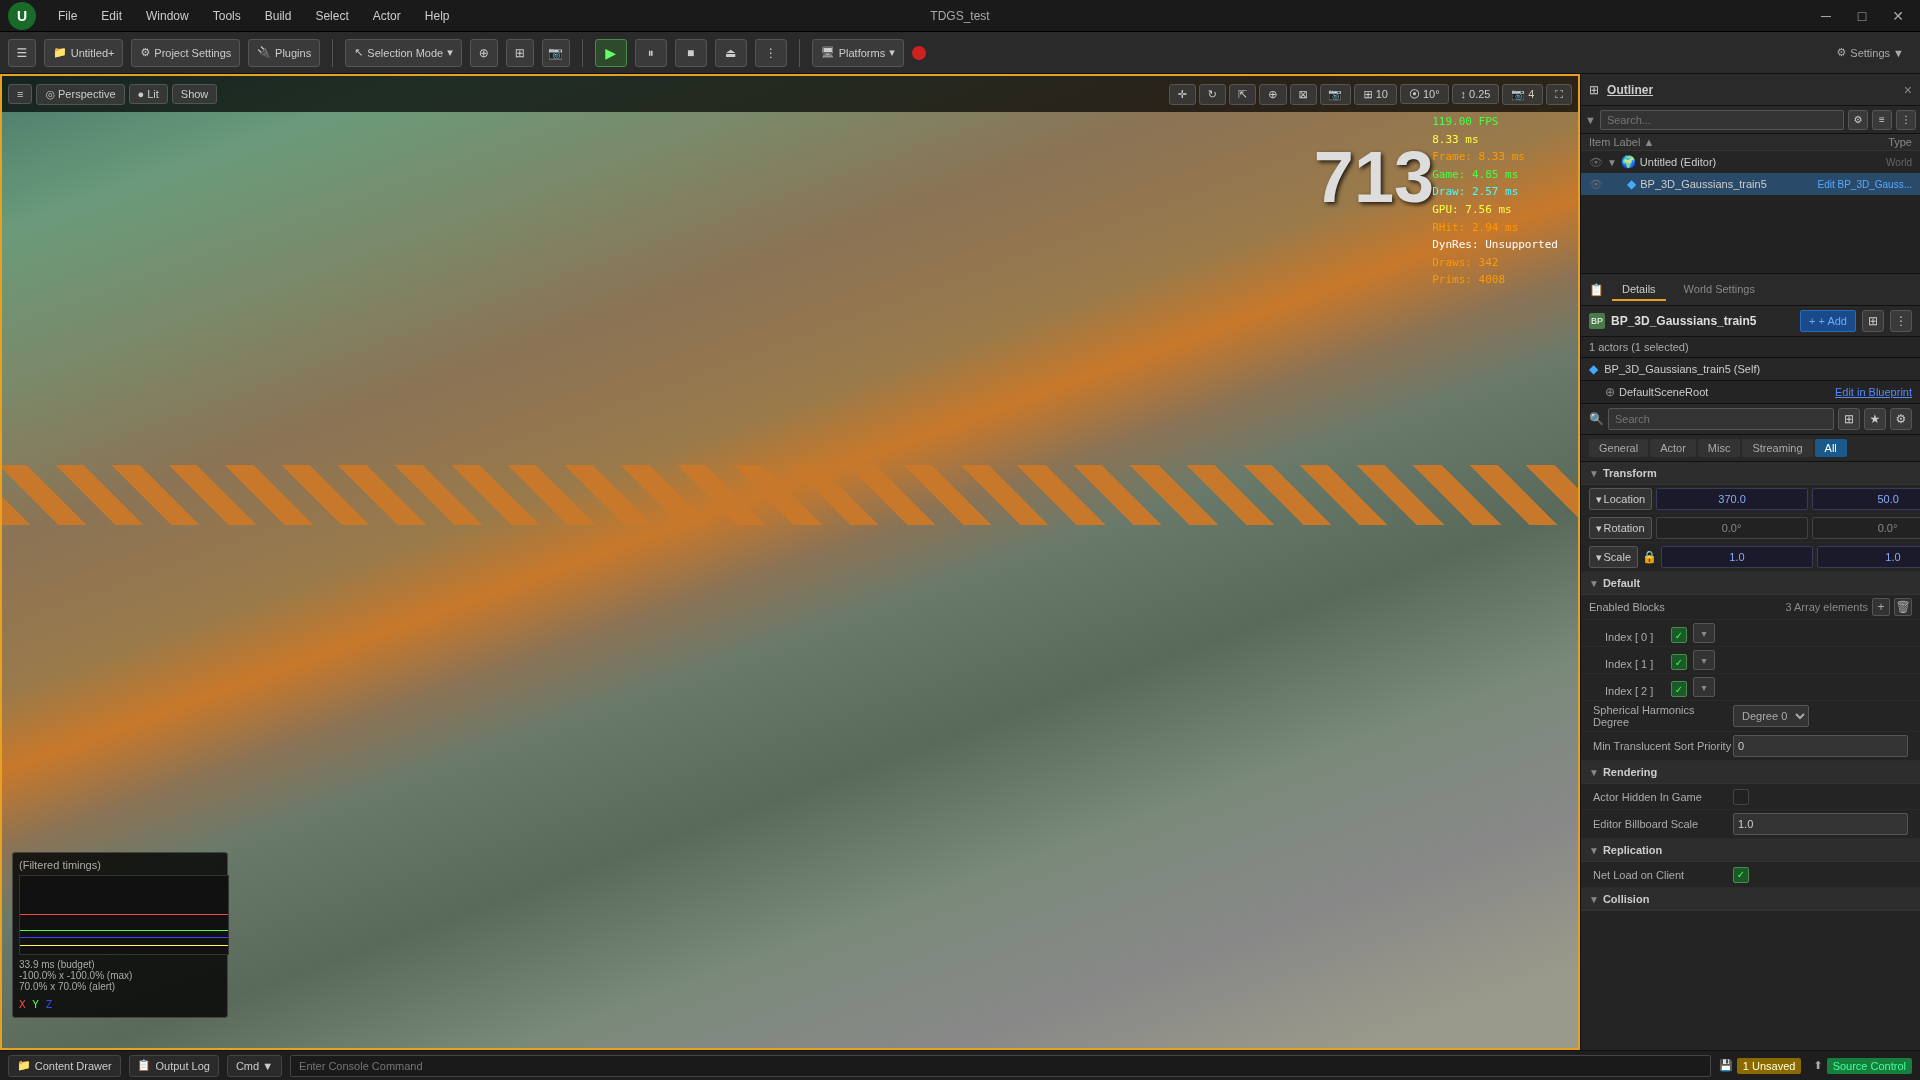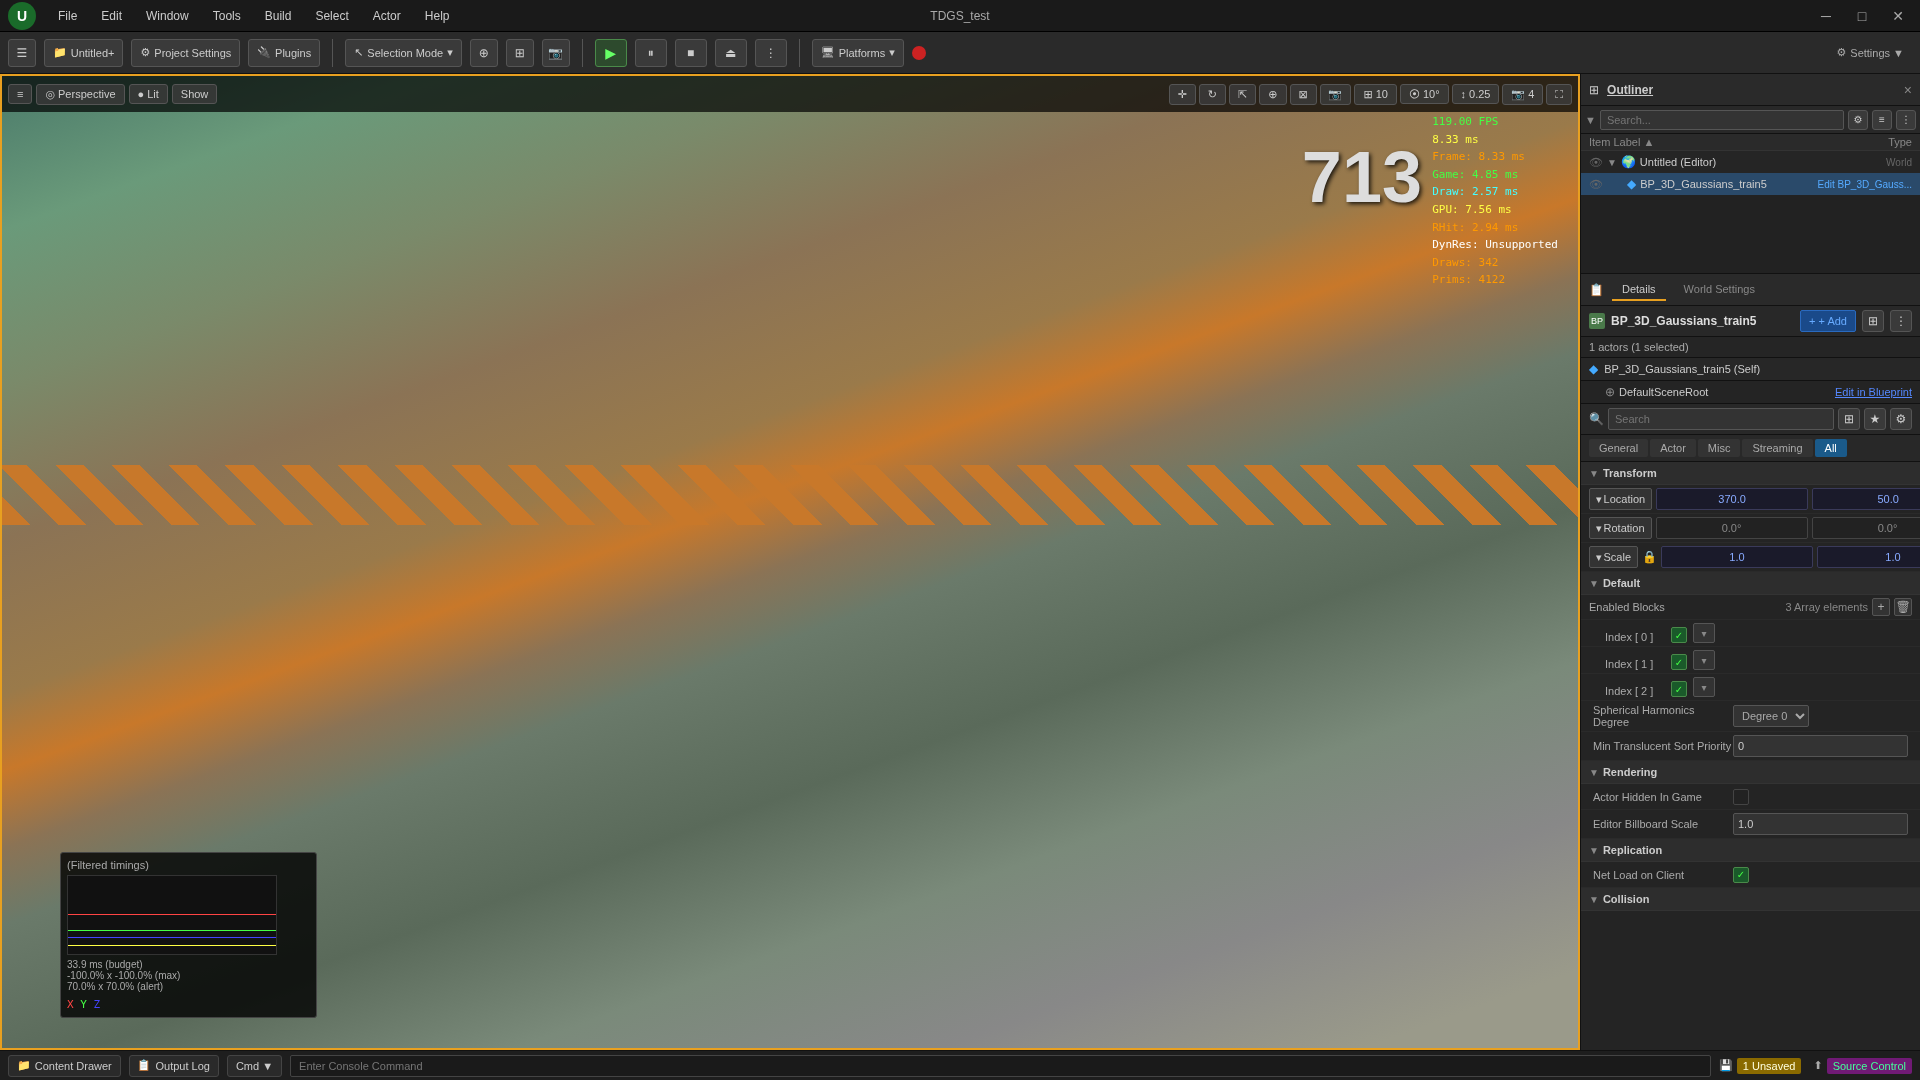--- a/index.html
+++ b/index.html
@@ -186,21 +186,21 @@
       color: #ccc;
       cursor: pointer;
       font-size: 11px;
       display: flex;
       align-items: center;
       gap: 3px;
     }
     .train-number {
       position: absolute;
       top: 60px;
-      right: 156px;
+      right: 144px;
       font-size: 72px;
       font-weight: bold;
       color: #ddd;
       text-shadow: 2px 2px 4px rgba(0,0,0,0.8);
     }
     .train-stripe {
       position: absolute;
       width: 100%;
       height: 60px;
       background: repeating-linear-gradient(45deg, #c8782a, #c8782a 20px, transparent 20px, transparent 40px);
@@ -220,27 +220,26 @@
     }
     .stat-green { color: #44ff44; }
     .stat-yellow { color: #ffff44; }
     .stat-cyan { color: #44ffff; }
     .stat-white { color: #ffffff; }
     
     #timing-chart {
       position: absolute;
       bottom: 30px;
       left: 10px;
-      width: 257px;
+      width: 216px;
       background: rgba(0,0,0,0.8);
       border: 1px solid #444;
       padding: 6px;
       z-index: 20;
       border-radius: 3px;
-      margin-left: 48px;
     }
     #timing-chart-title {
       color: #aaa;
       font-size: 11px;
       margin-bottom: 4px;
     }
     #timing-graph {
       width: 210px;
       height: 80px;
       background: #111;
@@ -645,21 +644,21 @@
       color: #aaa;
     }
     .status-warning {
       background: #8a6a00;
       color: #ffd;
       padding: 2px 6px;
       border-radius: 2px;
       font-size: 11px;
     }
     .status-source {
-      background: #701a75;
+      background: #15803d;
       color: #4f9;
       padding: 2px 6px;
       border-radius: 2px;
       font-size: 11px;
     }
 
     
     ::-webkit-scrollbar { width: 6px; }
     ::-webkit-scrollbar-track { background: #1a1a1a; }
     ::-webkit-scrollbar-thumb { background: #444; border-radius: 3px; }
@@ -829,21 +828,21 @@
     <div id="stats-overlay">
       <div class="stat-green">119.00 FPS</div>
       <div class="stat-yellow">8.33 ms</div>
       <div>Frame:  8.33 ms</div>
       <div class="stat-green">Game:   4.85 ms</div>
       <div class="stat-cyan">Draw:   2.57 ms</div>
       <div class="stat-yellow">GPU:    7.56 ms</div>
       <div>RHit:   2.94 ms</div>
       <div class="stat-white">DynRes:  Unsupported</div>
       <div>Draws:  342</div>
-      <div>Prims:  4122</div>
+      <div>Prims:  4008</div>
     </div>
 
     <div id="timing-chart">
       <div id="timing-chart-title">(Filtered timings)</div>
       <div id="timing-graph">
         <div class="timing-line-red"></div>
         <div class="timing-line-green"></div>
         <div class="timing-line-blue"></div>
         <div class="timing-line-yellow"></div>
       </div>

